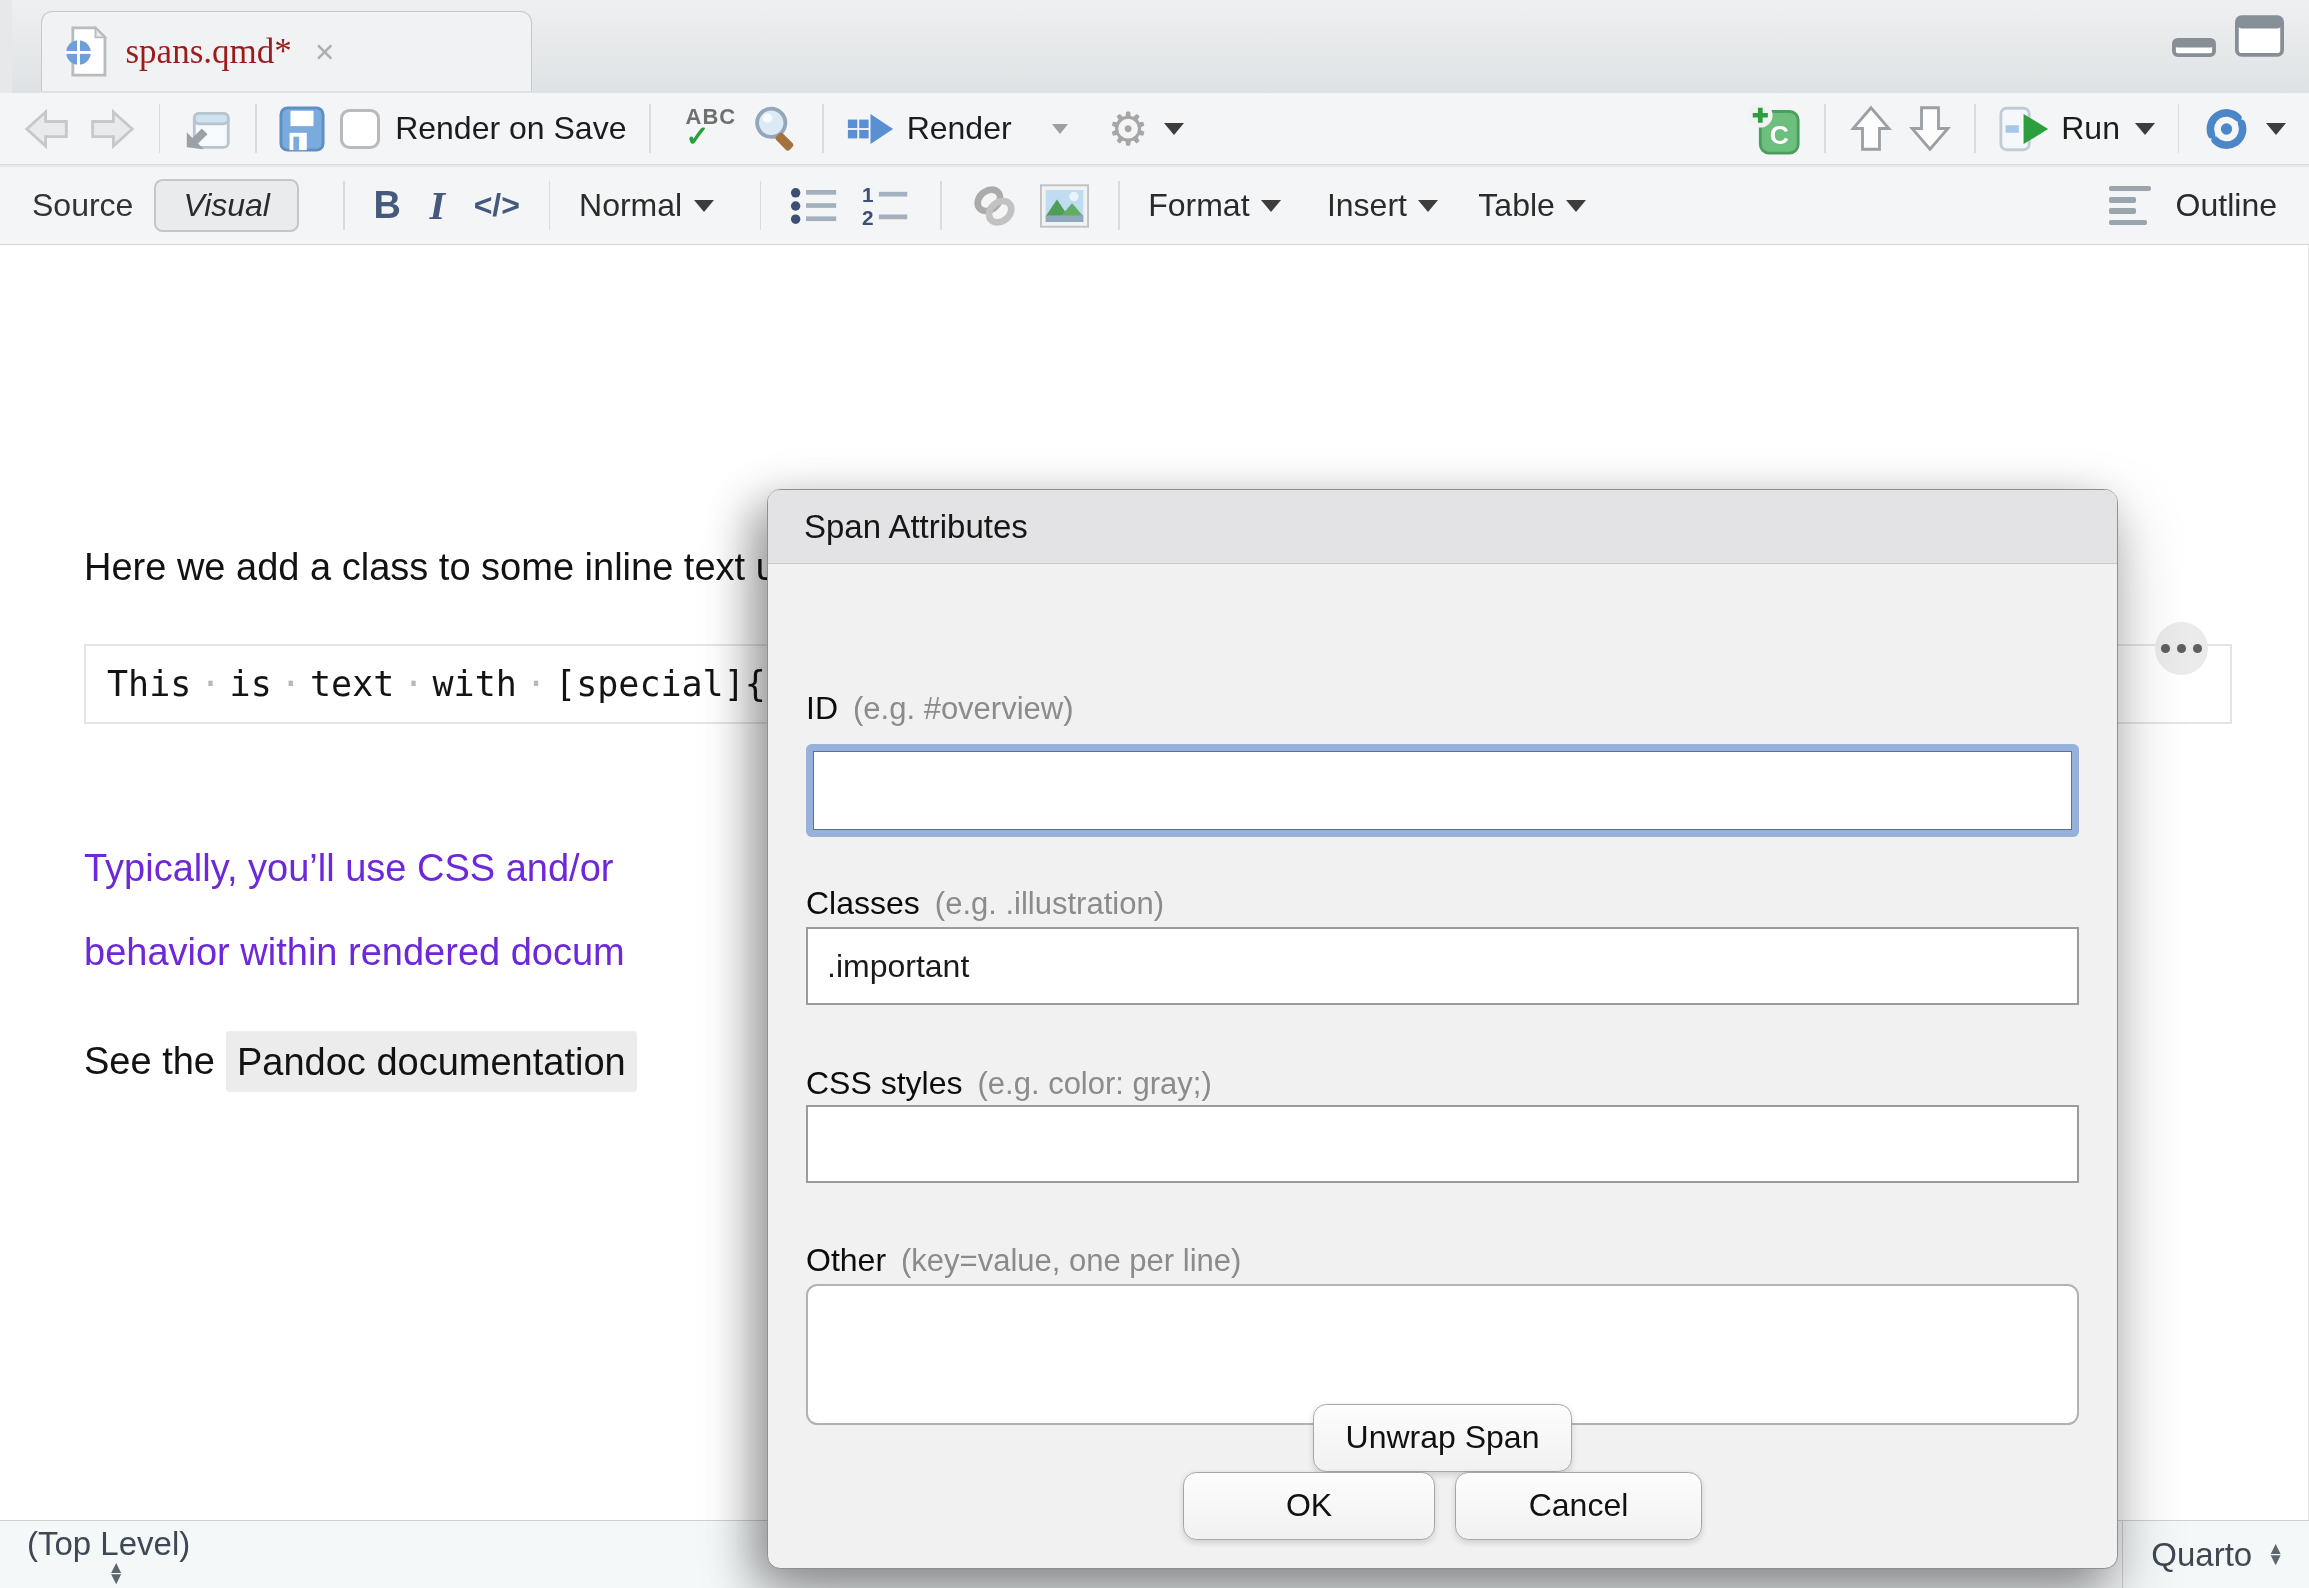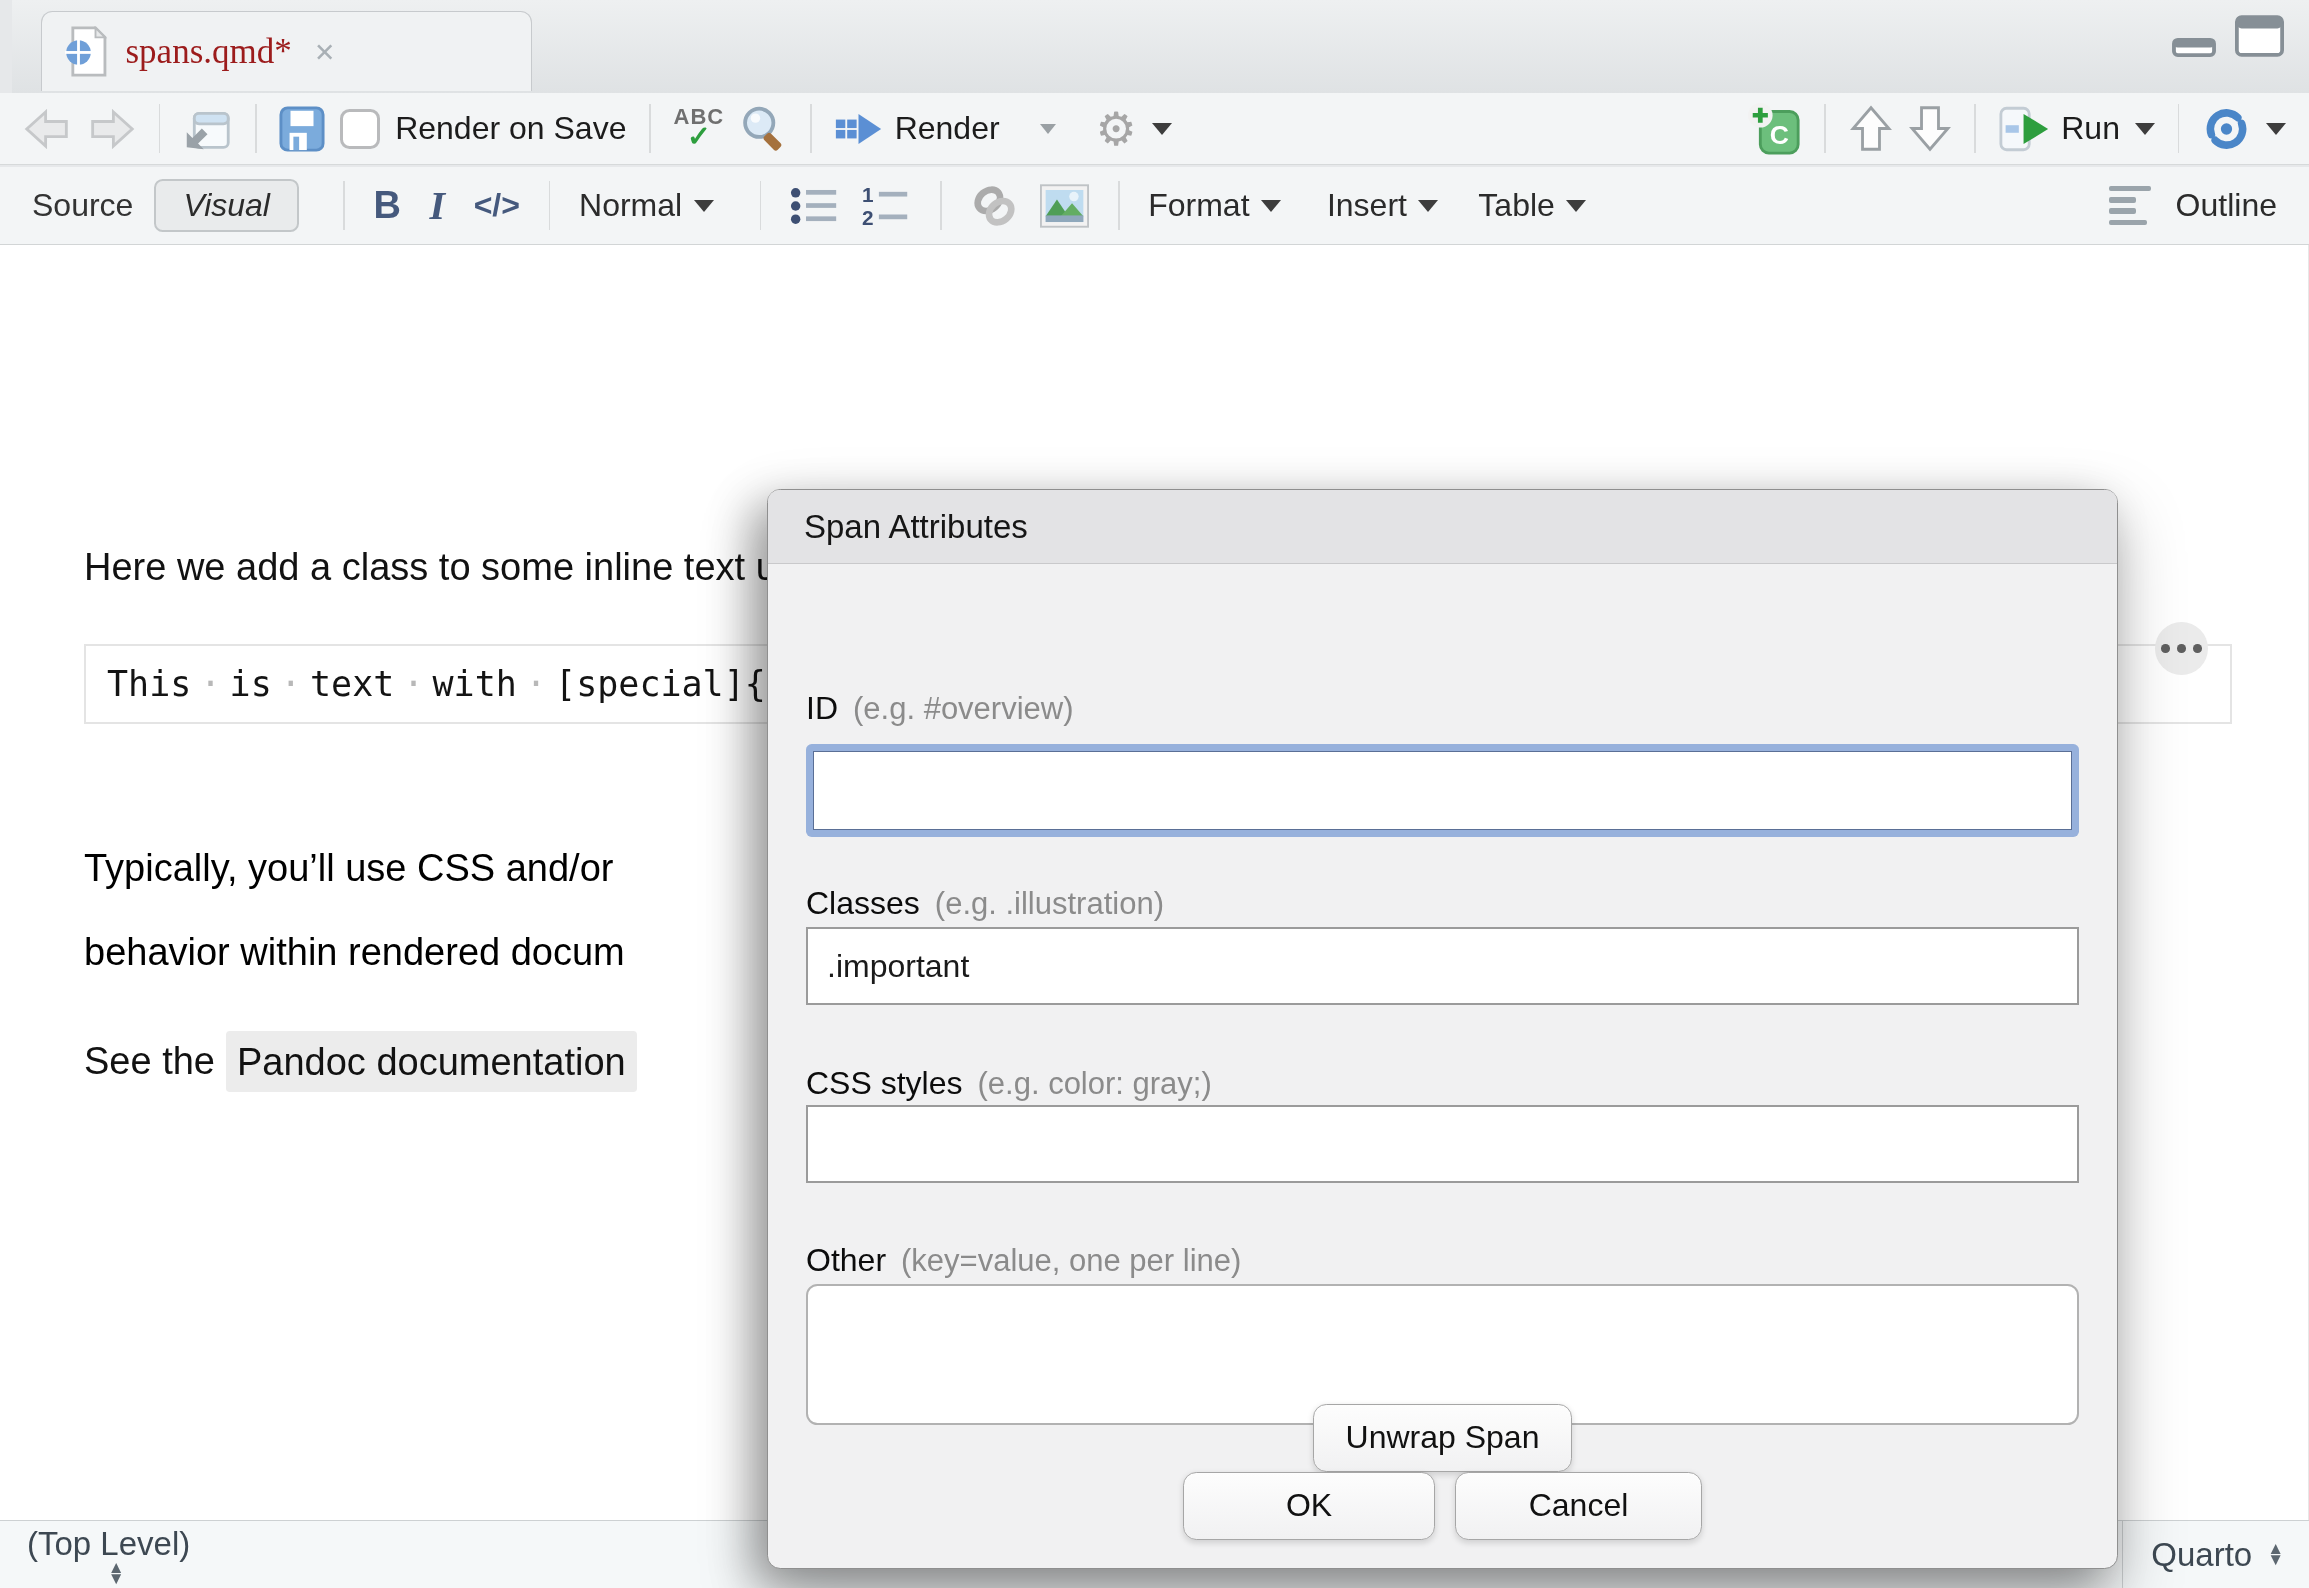--- a/index.html
+++ b/index.html
@@ -25,21 +25,21 @@
   .toolbar2 { position:absolute; left:0; top:167px; right:0; height:78px;
     background:#f3f5f6; border-bottom:1.9px solid #d2d5d6;
     display:flex; align-items:center; padding:0 32px; gap:21px; font-size:32px; color:#2b2b2b; }
   .sep { width:1.9px; height:49px; background:#d9dbdc; margin:0 7.6px; flex:0 0 auto; }
   .spacer { flex:1; }
   .tb-btn { display:flex; align-items:center; gap:11.4px; }
   .caret { width:0; height:0; border-left:10.5px solid transparent; border-right:10.5px solid transparent;
     border-top:12.4px solid #3d3d3d; display:inline-block; }
   .caret.light { border-top-color:#9aa0a4; border-left-width:8.6px; border-right-width:8.6px; border-top-width:10.5px; }
   .checkbox { width:40px; height:40px; border:3.8px solid #b9babc; border-radius:9.5px; background:#fff; }
-  .spellstack { display:flex; flex-direction:column; align-items:center; line-height:1; }
+  .spellstack { display:flex; flex-direction:column; align-items:flex-start; line-height:1;margin-left:12px; }
   .spellstack .abc { font-size:22px; color:#6f6f6f; letter-spacing:1px; font-weight:bold; }
   .spellstack .chk { font-size:28.5px; color:#2d9e3e; font-weight:bold; margin-top:-5.7px; }
   .gear { font-size:46px; color:#a6a6a6; line-height:1; }
   .visual-btn { background:#e9ebec; border:2.9px solid #c3c7c9; border-radius:8.6px;
     padding:5.7px 27px; color:#2b2b2b;font-style:italic; }
   .fmt-glyph { color:#45597d; font-weight:bold; }
   .outline-bars { display:inline-flex; flex-direction:column; gap:5.7px; margin-right:13.3px; }
   .outline-bars i { height:5.7px; background:#9aa4ab; border-radius:1.9px; display:block; }
   
   .content { position:absolute; left:0; top:245px; right:0; bottom:68px;
@@ -47,21 +47,21 @@
   .p1 { position:absolute; left:84px; top:301px; font-size:38px; color:#121212; }
   .codeblock { position:absolute; left:84px; top:399px; width:2148px; height:80px;
     background:#fff; border:2.9px solid #e4e4e4; display:flex; align-items:center;
     padding:0 21px; font-family:"DejaVu Sans Mono", monospace; font-size:35px; color:#141414; }
   .sep-dot { color:#b8b8b8; margin:0 8.6px; }
   .pilcrow { color:#b4b4b4; margin-left:7.6px; }
   .ellipsis-btn { position:absolute; left:2155px; top:377px; width:53px; height:53px;
     border-radius:50%; background:#ebebeb; display:flex; align-items:center;
     justify-content:center; gap:7.6px; z-index:5; }
   .ellipsis-btn i { width:8.6px; height:8.6px; border-radius:50%; background:#5f5f5f; }
-  .p2 { position:absolute; left:84px; top:581px; font-size:38px; line-height:84px; color:#000000; }
+  .p2 { position:absolute; left:84px; top:581px; font-size:38px; line-height:84px; color:#6d28d9; }
   .p3 { position:absolute; left:84px; top:795px; font-size:38px; color:#121212; }
   .p3 .linkhl { background:#ececec; padding:9.5px 11.4px; border-radius:3.8px; }
   
   .statusbar { position:absolute; left:0; bottom:0; right:0; height:68px;
     background:#f5f8f9; border-top:1.9px solid #cdd1d3; display:flex; align-items:center;
     justify-content:space-between; color:#3d4852; font-size:33px; }
   .status-left { display:flex; align-items:center; padding-left:27px;flex-direction:column; }
   .status-right { display:flex; align-items:center; border-left:1.9px solid #cdd1d3;
     padding:0 25px 0 28.5px; height:100%; }
   .updown { display:inline-flex; flex-direction:column; margin-left:15px; line-height:.62; }

